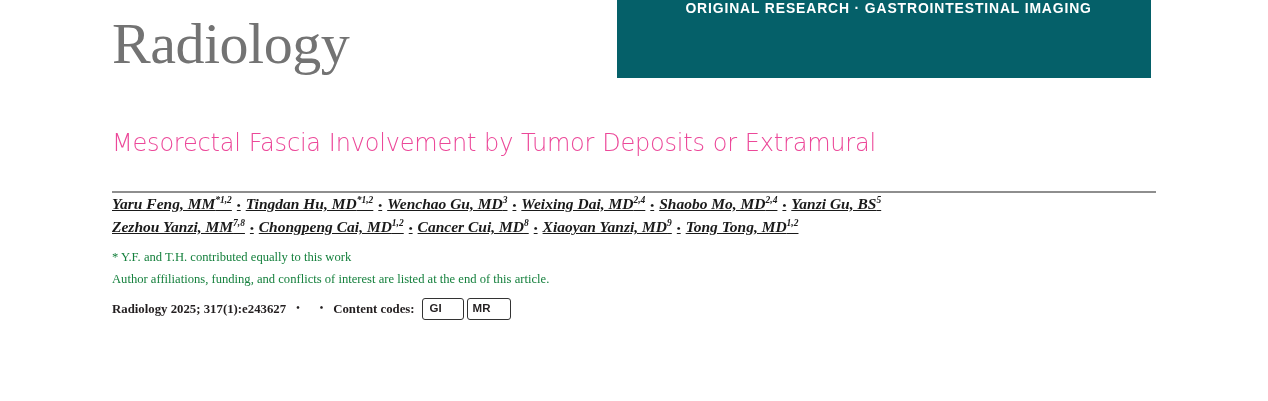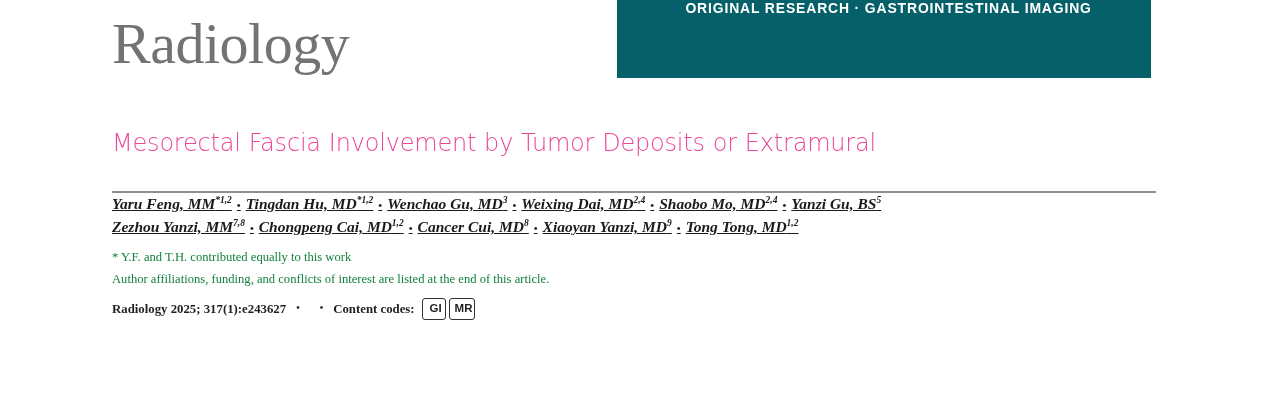--- a/index.html
+++ b/index.html
@@ -144,21 +144,21 @@
   }
   .cite-codes-label { padding-right: 7px; }
   .code-badge {
     display: inline-block;
     border: 1.6px solid #333333;
     border-radius: 3px;
     font-family: "Liberation Sans", sans-serif;
     font-weight: bold;
     font-size: 11.5px;
     line-height: 1;
-    padding: 4px 1px 4px 5px;
+    padding: 4px 19px 4px 5px;
     color: #231f20;
     margin-right: 3px;
     min-width: 16px;
     text-align: center;
   }
 </style>
 </head>
 <body>
 
 <div class="masthead">

